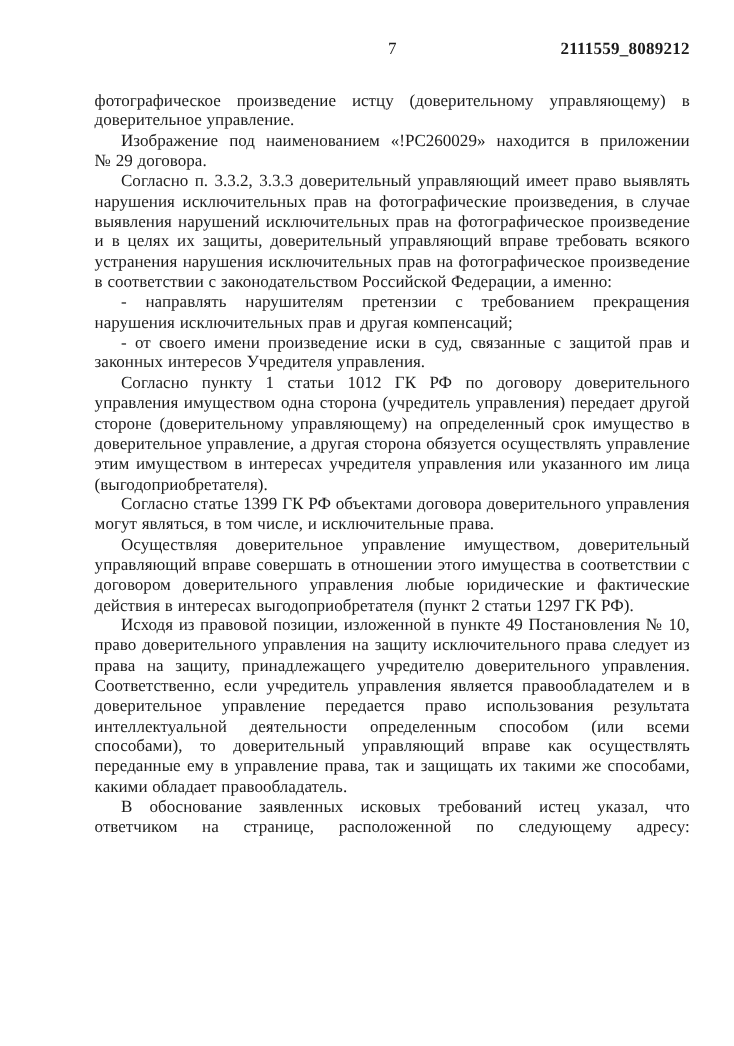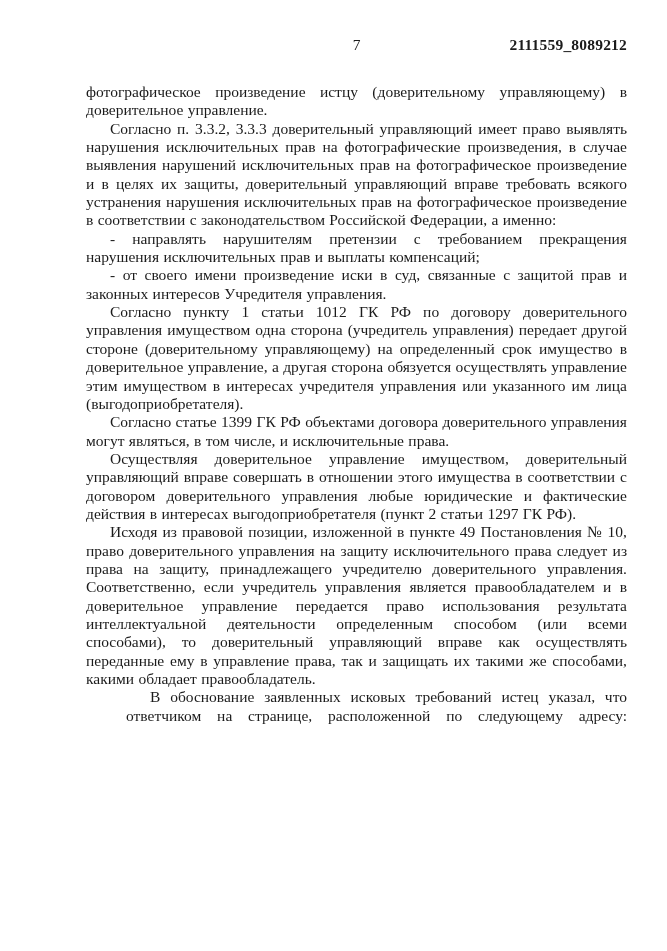--- a/index.html
+++ b/index.html
@@ -58,35 +58,35 @@
     margin: 0;
     padding: 0;
     text-indent: 24px;
     font-family: Liberation Serif, serif;
   }
   .para.no-indent {
     text-indent: 0;
   }
   .para.justify-last {
     text-align-last: justify;
-    margin-left: 40px;
   }
 </style>
 </head>
 <body>
 
 <div class="page">
   <div class="page-header">
     <span class="page-number">7</span>
     <span class="doc-number">2111559_8089212</span>
   </div>
   <div class="page-body">
       <p class="para no-indent">фотографическое произведение истцу (доверительному управляющему) в доверительное управление.</p>
+      <p class="para">Изображение под наименованием «!PC260029» находится в приложении №&nbsp;29 договора.</p>
       <p class="para">Согласно п. 3.3.2, 3.3.3 доверительный управляющий имеет право выявлять нарушения исключительных прав на фотографические произведения, в случае выявления нарушений исключительных прав на фотографическое произведение и в целях их защиты, доверительный управляющий вправе требовать всякого устранения нарушения исключительных прав на фотографическое произведение в соответствии с законодательством Российской Федерации, а именно:</p>
-      <p class="para">- направлять нарушителям претензии с требованием прекращения нарушения исключительных прав и выплаты компенсаций;</p>
+      <p class="para">- направлять нарушителям претензии с требованием прекращения нарушения исключительных прав и другая компенсаций;</p>
       <p class="para">- от своего имени произведение иски в суд, связанные с защитой прав и законных интересов Учредителя управления.</p>
       <p class="para">Согласно пункту 1 статьи 1012 ГК РФ по договору доверительного управления имуществом одна сторона (учредитель управления) передает другой стороне (доверительному управляющему) на определенный срок имущество в доверительное управление, а другая сторона обязуется осуществлять управление этим имуществом в интересах учредителя управления или указанного им лица (выгодоприобретателя).</p>
       <p class="para">Согласно статье 1399 ГК РФ объектами договора доверительного управления могут являться, в том числе, и исключительные права.</p>
       <p class="para">Осуществляя доверительное управление имуществом, доверительный управляющий вправе совершать в отношении этого имущества в соответствии с договором доверительного управления любые юридические и фактические действия в интересах выгодоприобретателя (пункт 2 статьи 1297 ГК РФ).</p>
       <p class="para">Исходя из правовой позиции, изложенной в пункте 49 Постановления №&nbsp;10, право доверительного управления на защиту исключительного права следует из права на защиту, принадлежащего учредителю доверительного управления. Соответственно, если учредитель управления является правообладателем и в доверительное управление передается право использования результата интеллектуальной деятельности определенным способом (или всеми способами), то доверительный управляющий вправе как осуществлять переданные ему в управление права, так и защищать их такими же способами, какими обладает правообладатель.</p>
       <p class="para justify-last">В обоснование заявленных исковых требований истец указал, что ответчиком на странице, расположенной по следующему адресу:</p>
     </div>
 </div>
 
 </body></html>

